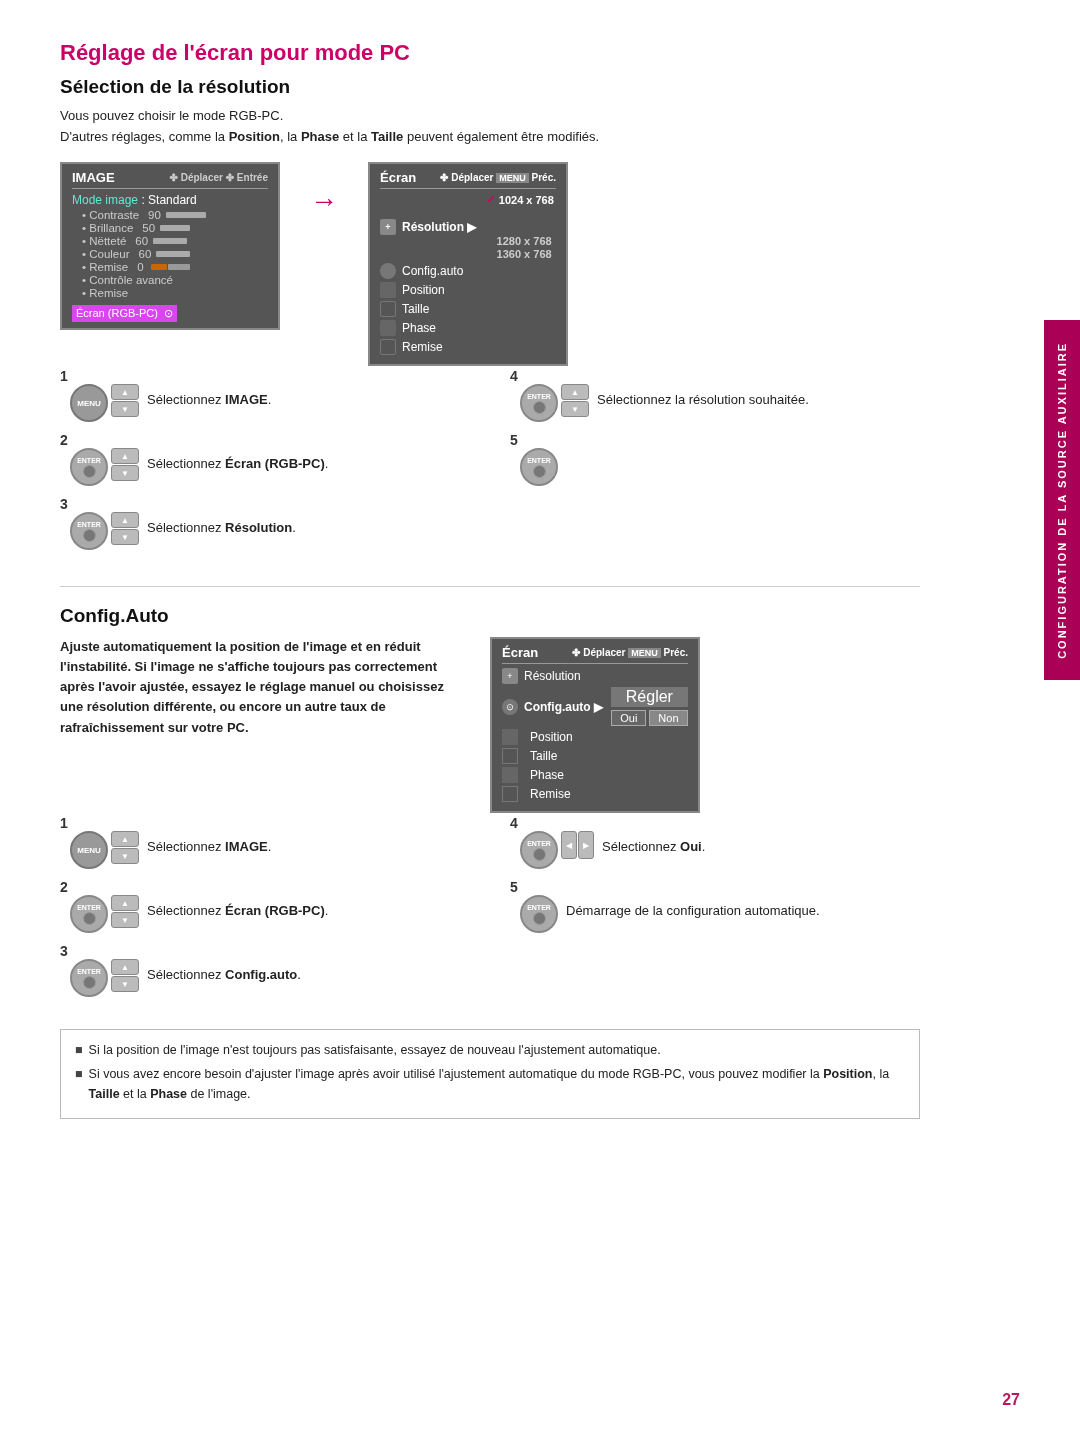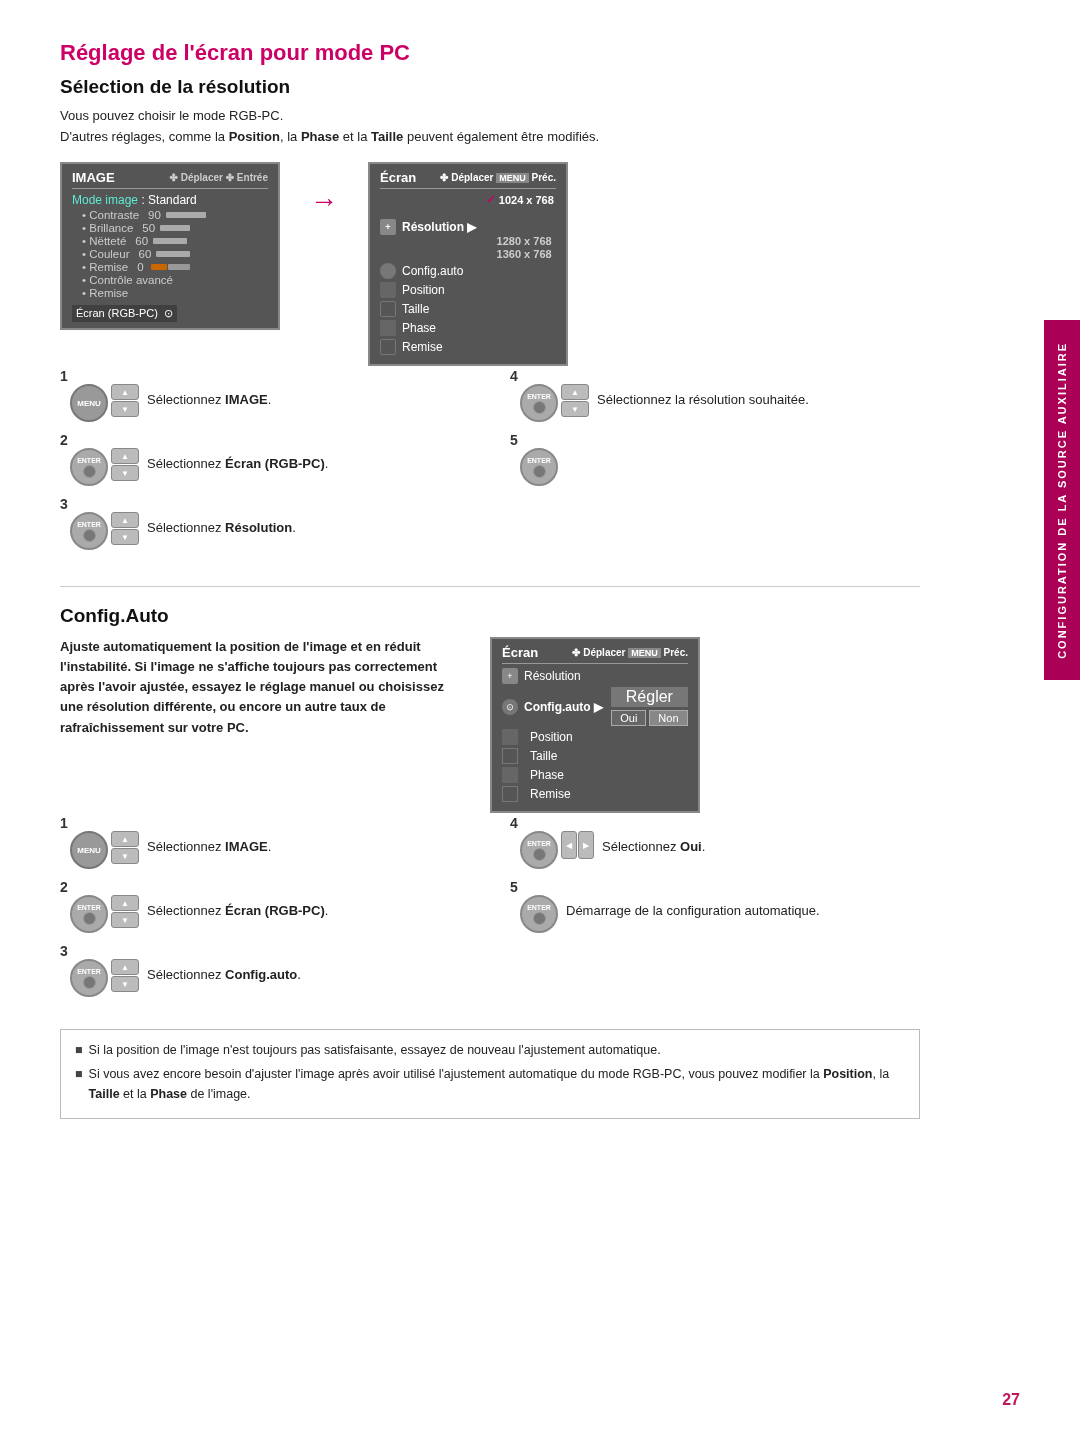--- a/index.html
+++ b/index.html
@@ -438,21 +438,21 @@
           <span class="bar-indicator bar-orange" style="width:16px;"></span>
           <span class="bar-indicator" style="width:22px; background:#999;"></span>
         </span>
       </div>
       <div class="sub-item">
         <span>• Contrôle avancé</span>
       </div>
       <div class="sub-item">
         <span>• Remise</span>
       </div>
-      <div style="margin-top:5px; background:#404040; padding:2px 4px; font-size:11px; display:inline-block;">
+      <div style="margin-top:5px; background:#d946ef; padding:2px 4px; font-size:11px; display:inline-block;">
         Écran (RGB-PC) &nbsp;⊙
       </div>
     </div>
 
     <div class="arrow-right">→</div>
 
     <div class="ecran-box">
       <div class="menu-header">
         <span>Écran</span>
         <span class="move-label" style="font-size:10px;">✤ Déplacer <span style="background:#888;padding:0 3px;font-size:9px;">MENU</span> Préc.</span>

